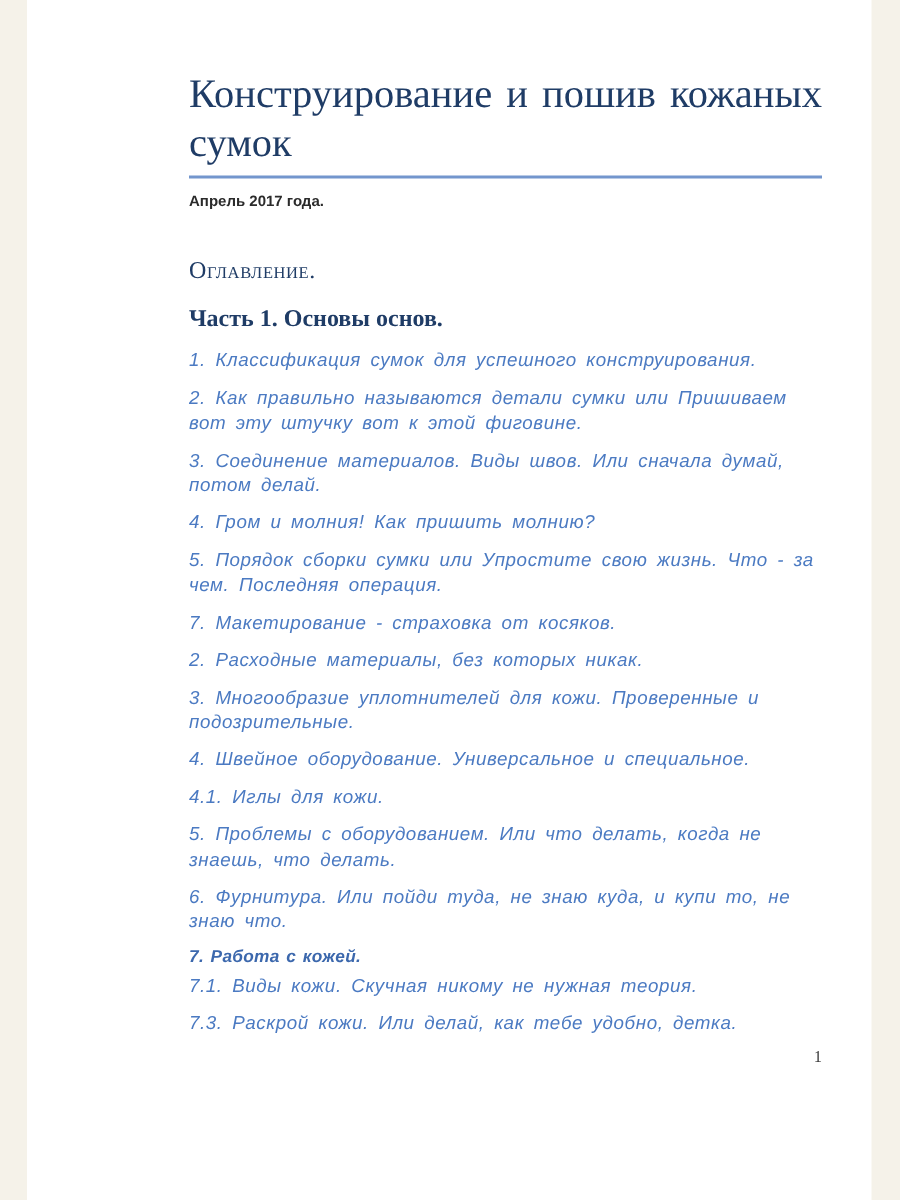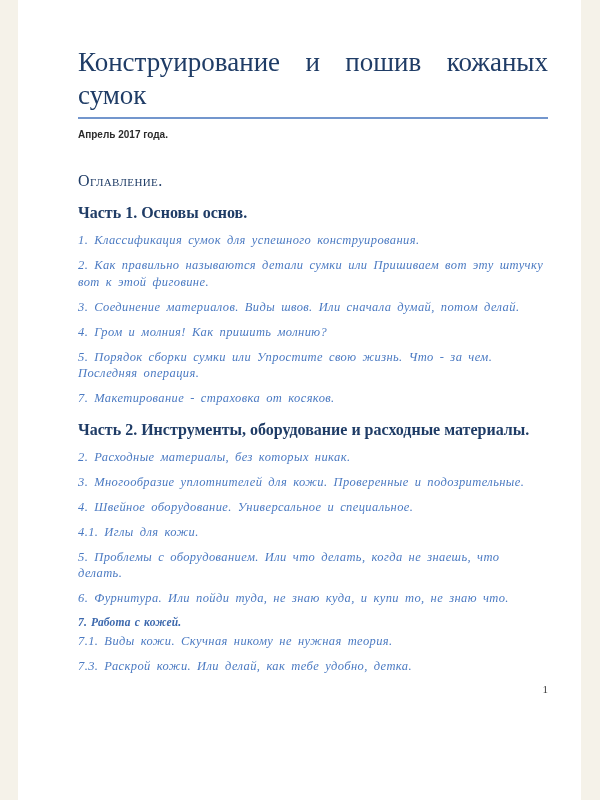--- a/index.html
+++ b/index.html
@@ -16,21 +16,21 @@
   }
   .page {
     position: absolute;
     left: 18px;
     top: 0;
     width: 563px;
     height: 800px;
     background: #ffffff;
   }
   .content {
-    padding: 46px 33px 0 60px;
+    padding: 46px 33px 0 108px;
   }
   .title {
     margin: 0;
     font-family: "Liberation Serif", serif;
     font-weight: normal;
     font-size: 27px;
     line-height: 33px;
     color: #1f3c66;
     text-align: justify;
     border-bottom: 2px solid #7396cd;
@@ -55,21 +55,21 @@
   .part-heading {
     margin: 13px 0 9px 0;
     font-family: "Liberation Serif", serif;
     font-weight: bold;
     font-size: 16px;
     line-height: 20px;
     color: #1f3c66;
   }
   .toc-item {
     margin: 0 0 8.5px 0;
-    font-family: Liberation Serif, serif;
+    font-family: Liberation Sans, sans-serif;
     font-style: italic;
     font-size: 12.5px;
     line-height: 16.5px;
     letter-spacing: 0.4px;
     word-spacing: 2.5px;
     color: #4b7ac2;
   }
   .toc-item.bold {
     font-weight: bold;
     font-size: 11.5px;
@@ -100,21 +100,20 @@
     <p class="toc-label">Оглавление.</p>
 
     <h2 class="part-heading">Часть 1. Основы основ.</h2>
     <p class="toc-item">1. Классификация сумок для успешного конструирования.</p>
     <p class="toc-item">2. Как правильно называются детали сумки или Пришиваем вот эту штучку вот к этой фиговине.</p>
     <p class="toc-item">3. Соединение материалов. Виды швов. Или сначала думай, потом делай.</p>
     <p class="toc-item">4. Гром и молния! Как пришить молнию?</p>
     <p class="toc-item">5. Порядок сборки сумки или Упростите свою жизнь. Что - за чем. Последняя операция.</p>
     <p class="toc-item">7. Макетирование - страховка от косяков.</p>
 
-    <h2 class="part-heading">Часть 2. Инструменты, оборудование и расходные материалы.</h2>
     <p class="toc-item">2. Расходные материалы, без которых никак.</p>
     <p class="toc-item">3. Многообразие уплотнителей для кожи. Проверенные и подозрительные.</p>
     <p class="toc-item">4. Швейное оборудование. Универсальное и специальное.</p>
     <p class="toc-item">4.1. Иглы для кожи.</p>
     <p class="toc-item">5. Проблемы с оборудованием. Или что делать, когда не знаешь, что делать.</p>
     <p class="toc-item">6. Фурнитура. Или пойди туда, не знаю куда, и купи то, не знаю что.</p>
     <p class="toc-item bold">7. Работа с кожей.</p>
     <p class="toc-item">7.1. Виды кожи. Скучная никому не нужная теория.</p>
     <p class="toc-item">7.3. Раскрой кожи. Или делай, как тебе удобно, детка.</p>
 

